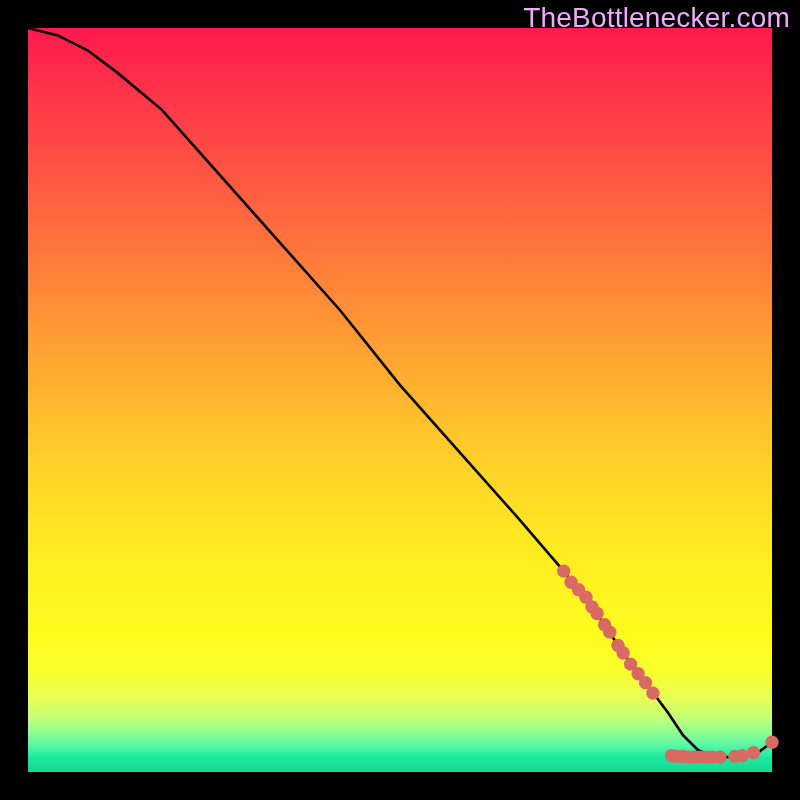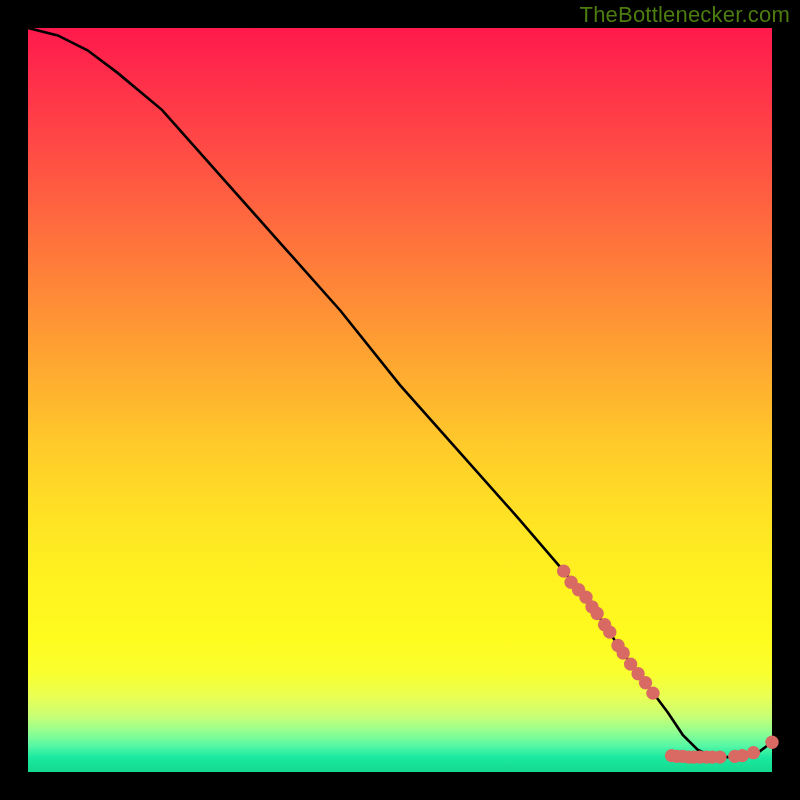--- a/index.html
+++ b/index.html
@@ -14,22 +14,22 @@
   .stage {
     position: relative;
     width: 800px;
     height: 800px;
     background: #000;
   }
   .watermark {
     position: absolute;
     top: 2px;
     right: 10px;
-    color: #4d7c0f;
-    font-size: 22px;
+    color: #f0abfc;
+    font-size: 28px;
     font-weight: 500;
     letter-spacing: 0.2px;
     user-select: none;
   }
   .plot {
     position: absolute;
     left: 28px;
     top: 28px;
     width: 744px;
     height: 744px;

